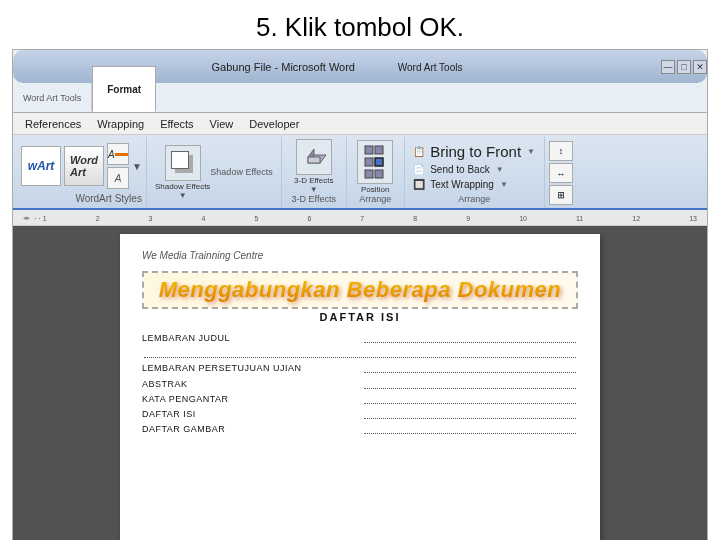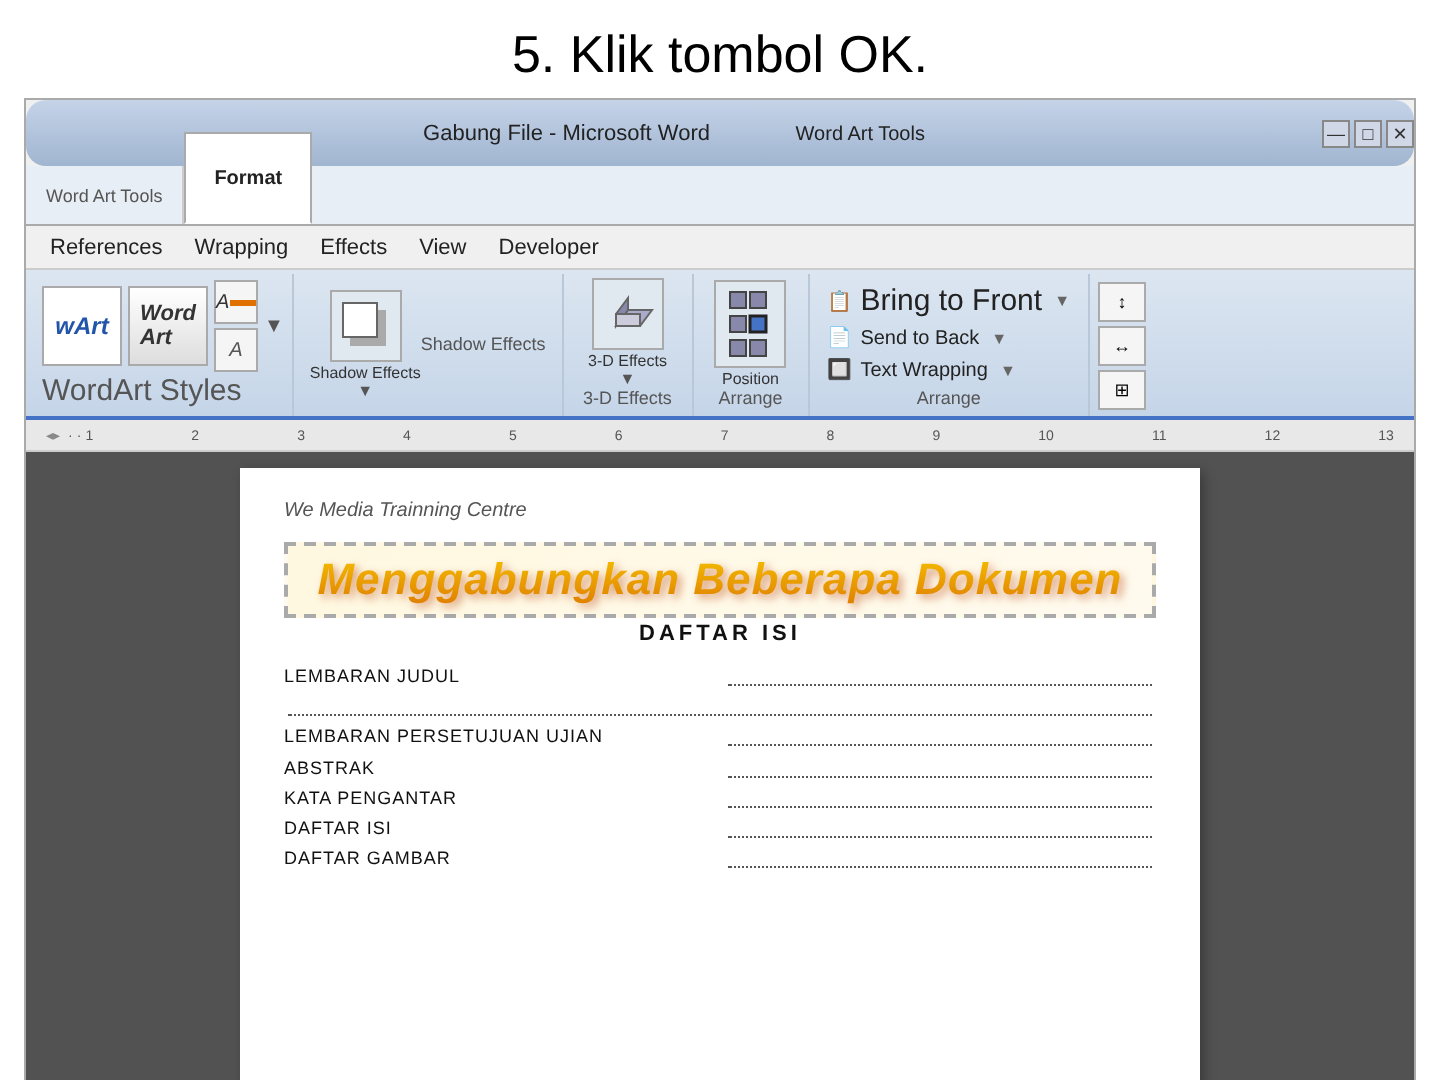--- a/index.html
+++ b/index.html
@@ -262,21 +262,21 @@
           <span style="font-size:11px;font-weight:bold;font-style:italic;color:#333;">Word<br>Art</span>
         </div>
 
         <div style="display:flex;flex-direction:column;gap:2px;">
           <div style="width:22px;height:22px;border:1px solid #aaa;background:#f5f5f5;display:flex;align-items:center;justify-content:center;font-size:10px;font-style:italic;color:#333;">A<div style="height:3px;background:#e07000;width:14px;margin-top:1px;"></div></div>
           <div style="width:22px;height:22px;border:1px solid #aaa;background:#f5f5f5;display:flex;align-items:center;justify-content:center;font-size:10px;font-style:italic;color:#555;">A</div>
         </div>
 
         <div style="font-size:10px;color:#555;align-self:center;">▼</div>
       </div>
-      <div style="font-size:15px;color:#555;text-align:left;padding-bottom:2px;">WordArt Styles</div>
+      <div style="font-size:10px;color:#555;text-align:right;padding-bottom:2px;">WordArt Styles</div>
     </div>
 
     <div style="display:flex;flex-direction:row;border-right:1px solid #b8c8d8;padding:2px 8px;min-width:70px;align-items:center;">
       <div style="display:flex;align-items:center;gap:2px;flex:1;">
         <div style="display:flex;flex-direction:column;align-items:center;cursor:pointer;">
           <div style="width:36px;height:36px;background:#e0e8f0;border:1px solid #aaa;display:flex;align-items:center;justify-content:center;position:relative;">
             <div style="width:18px;height:18px;background:#fff;border:1.5px solid #666;position:absolute;top:5px;left:5px;box-shadow:4px 4px 0 #aaa;"></div>
           </div>
           <span style="font-size:8px;color:#333;margin-top:1px;">Shadow Effects</span>
           <span style="font-size:8px;color:#555;">▼</span>

